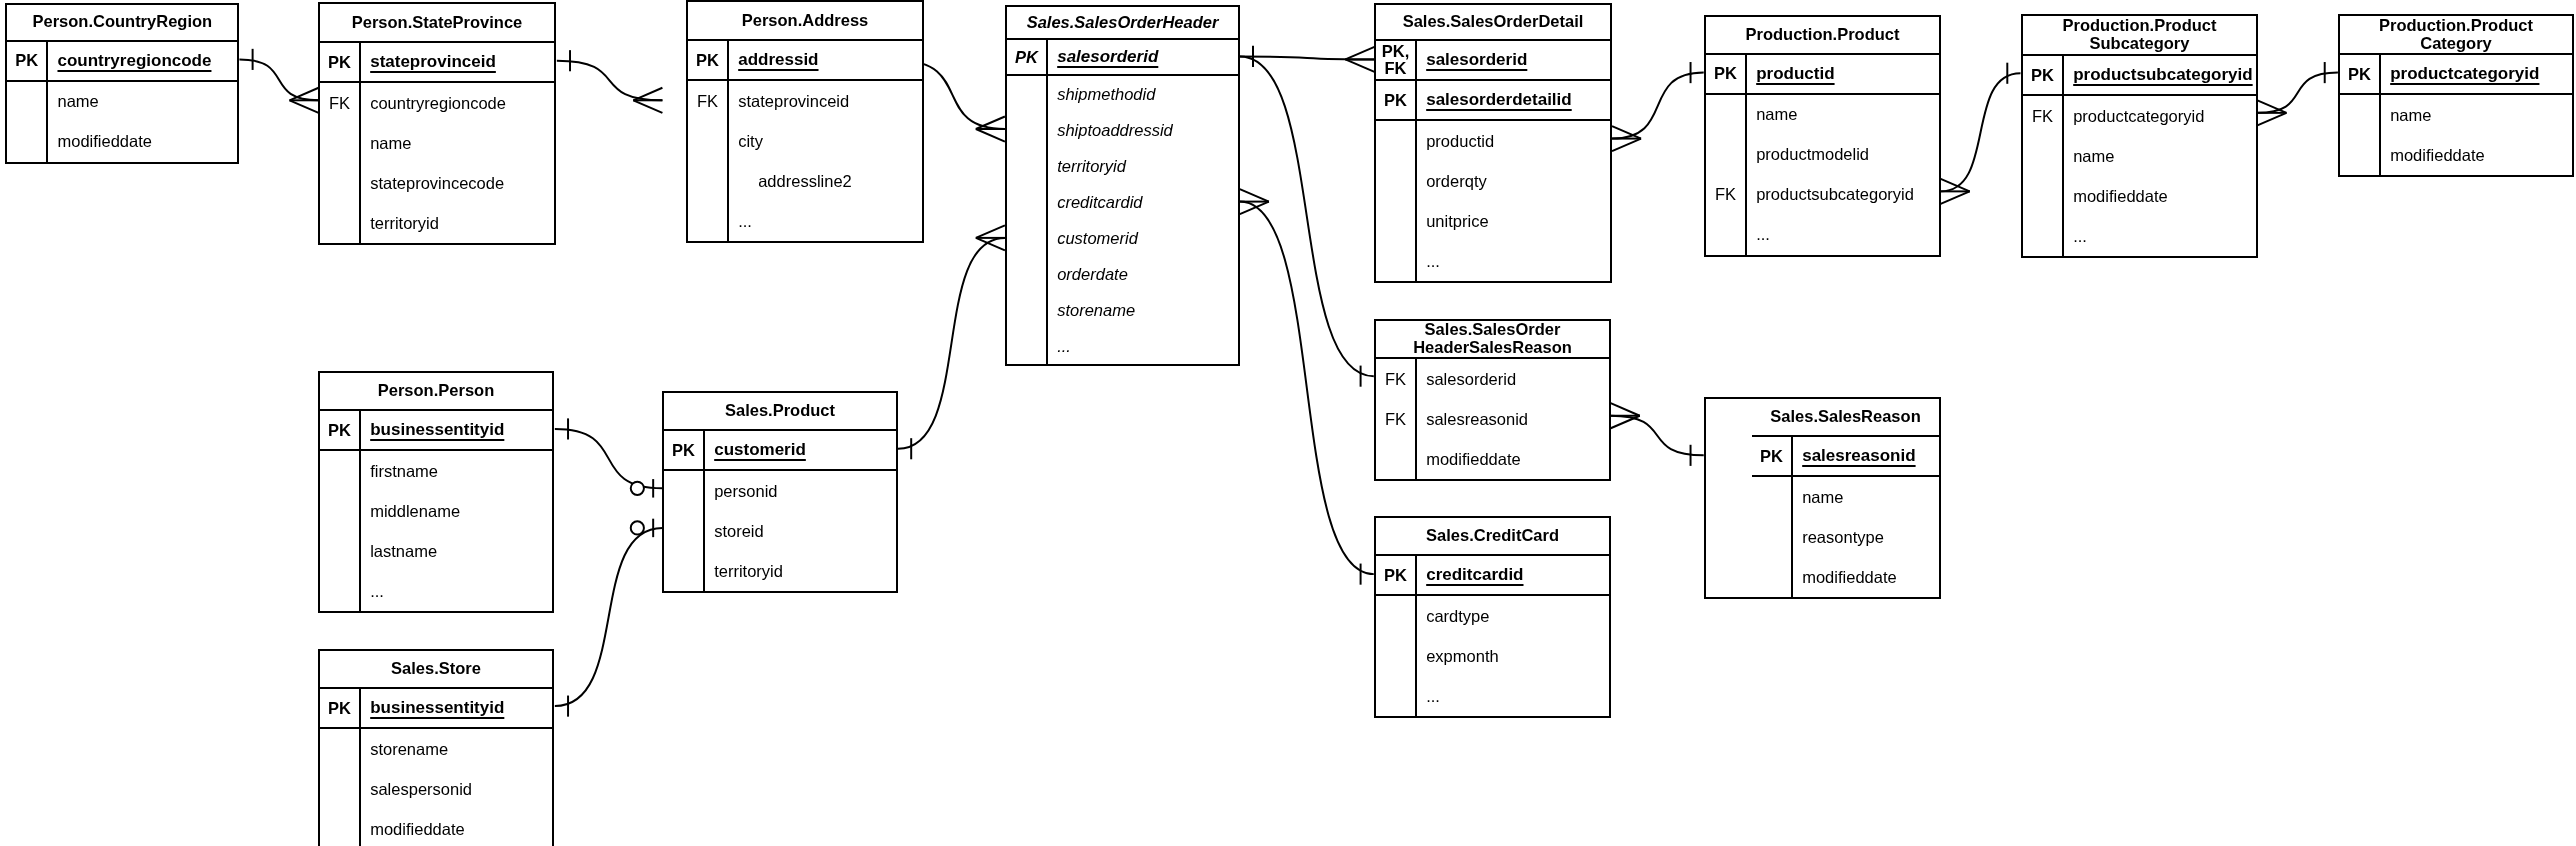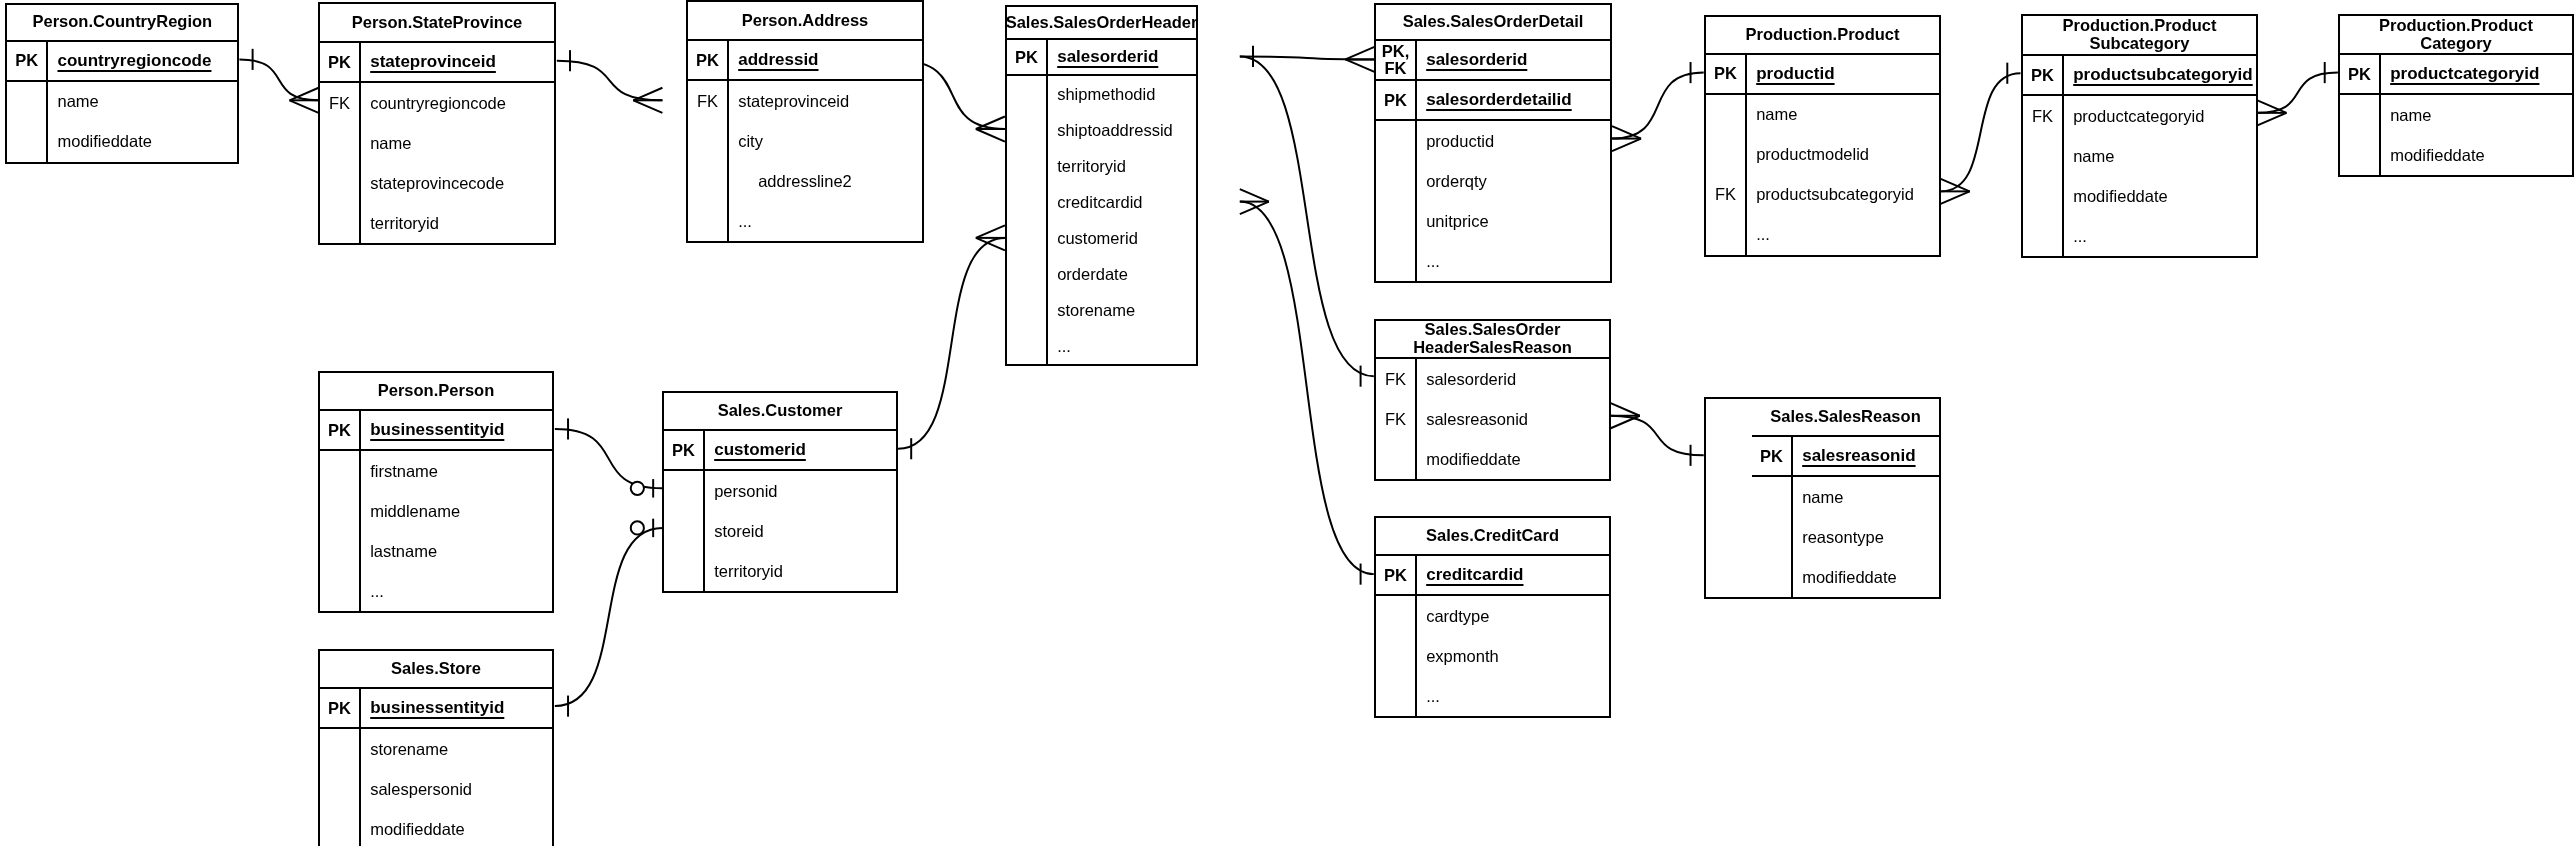--- a/index.html
+++ b/index.html
@@ -151,21 +151,21 @@
       </div>
       <div class="trow" style="height: 40px; gap: 20px;">
         <div class="kcell"></div>
         <div class="fcell">addressline2</div>
       </div>
       <div class="trow" style="height: 40px;">
         <div class="kcell"></div>
         <div class="fcell">...</div>
       </div>
     </div>
-    <div class="entity" style="left: 1005px; top: 5.3px; width: 193px;">
+    <div class="entity" style="left: 1005px; top: 5.3px; width: 235px; font-style: italic;">
       <div class="entity-title" style="height: 33px;">Sales.SalesOrderHeader</div>
       <div class="trow keyrow" style="height: 36px;">
         <div class="kcell bold">PK</div>
         <div class="fcell pk">salesorderid</div>
       </div>
       <div class="trow" style="height: 36px;">
         <div class="kcell"></div>
         <div class="fcell">shipmethodid</div>
       </div>
       <div class="trow" style="height: 36px;">
@@ -305,21 +305,21 @@
       <div class="trow" style="height: 40px;">
         <div class="kcell"></div>
         <div class="fcell">lastname</div>
       </div>
       <div class="trow" style="height: 40px;">
         <div class="kcell"></div>
         <div class="fcell">...</div>
       </div>
     </div>
     <div class="entity" style="left: 662px; top: 391px; width: 236px;">
-      <div class="entity-title" style="height: 38px;">Sales.Customer</div>
+      <div class="entity-title" style="height: 38px;">Sales.Product</div>
       <div class="trow keyrow" style="height: 40px;">
         <div class="kcell bold">PK</div>
         <div class="fcell pk">customerid</div>
       </div>
       <div class="trow" style="height: 40px;">
         <div class="kcell"></div>
         <div class="fcell">personid</div>
       </div>
       <div class="trow" style="height: 40px;">
         <div class="kcell"></div>

